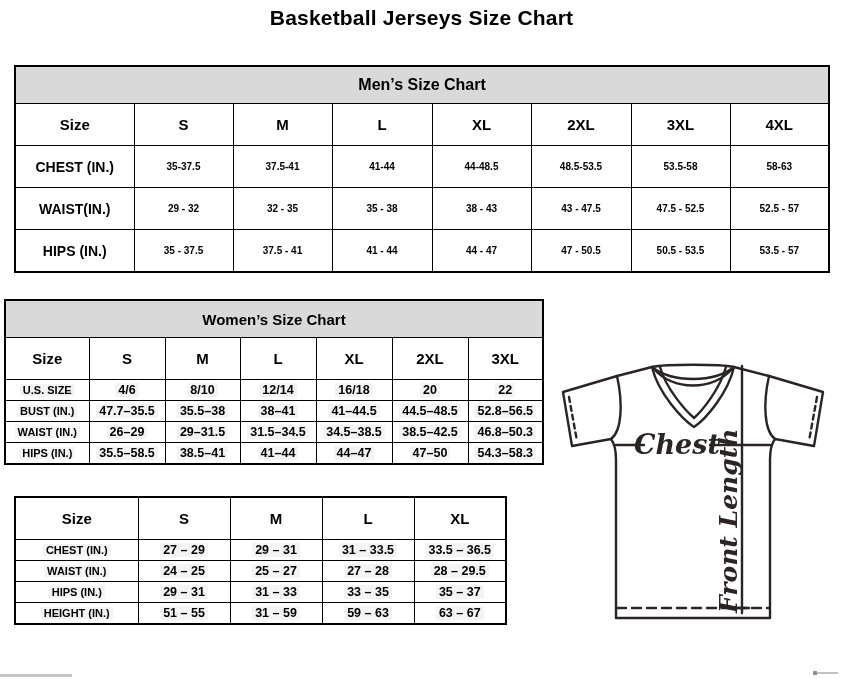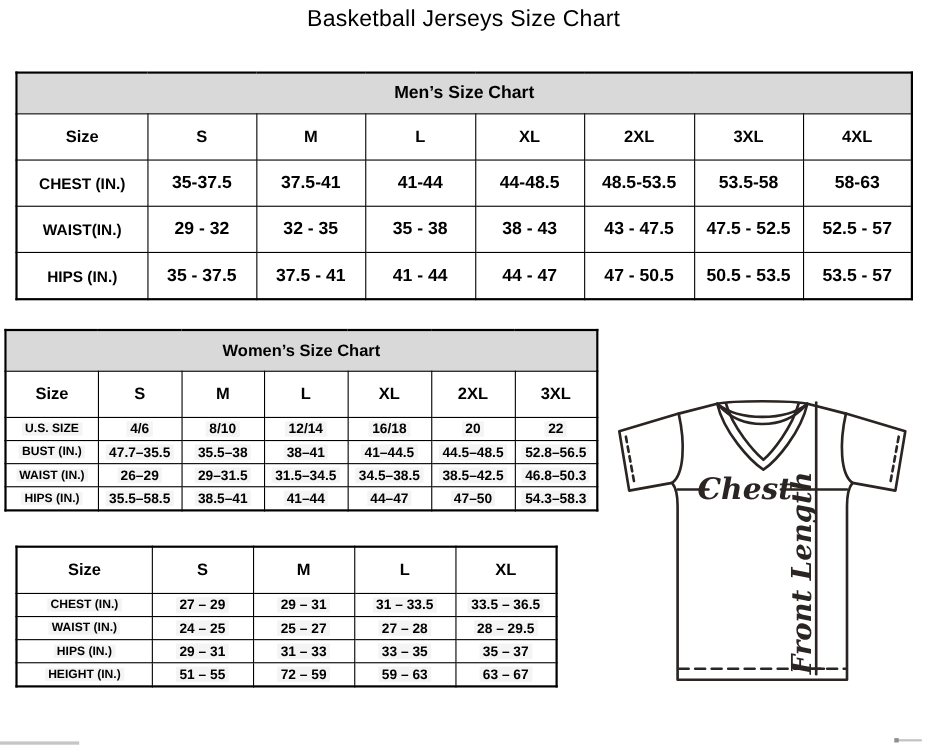--- a/index.html
+++ b/index.html
@@ -2,34 +2,34 @@
 <html><head>
 <meta charset="utf-8">
 <style>
   html,body { margin:0; padding:0; background:#ffffff; }
   #canvas {
     position:relative; width:843px; height:679px; background:#ffffff;
     font-family:"Liberation Sans", sans-serif; color:#000; overflow:hidden;
   }
   .page-title {
     position:absolute; left:0; top:6px; width:843px; text-align:center;
-    font-size:21px; font-weight:normal; letter-spacing:0.2px;
+    font-size:21px; font-weight:bold; letter-spacing:0.2px;
   }
   table.sizetable {
     position:absolute; border-collapse:collapse; table-layout:fixed;
     background:#fff; border:2.5px solid #000;
   }
   table.sizetable td {
     border:1.5px solid #000; text-align:center; vertical-align:middle;
     padding:0; font-weight:bold; overflow:hidden; white-space:nowrap;
   }
   tr.title-row td { background:#d9d9d9; font-size:16px; height:36px; }
   table#women-table tr.title-row td, table#youth-table tr.title-row td { font-size:15px; }
   tr.size-row td { font-size:15px; height:41px; }
-  tr.men-data td { font-size:16px; height:41px; }
+  tr.men-data td { font-size:10px; height:41px; }
   tr.men-data td.rowlabel { font-size:14px; }
   tr.compact td { height:20px; font-size:12.5px; }
   tr.compact td.rowlabel { font-size:11px; }
   .hl { background:#f4f4f4; padding:0 3px; }
   #jersey-diagram { position:absolute; left:560px; top:361px; width:272px; height:266px; }
   .sb-frag { position:absolute; }
   #sb-left  { left:0;  top:674px; width:72px; height:3px; background:#c6c6c6; }
   #sb-right { left:816px; top:672px; width:22px; height:2px; background:#c2c2c2; }
   #sb-right-knob { left:813px; top:671px; width:4px; height:4px; background:#8f8f8f; }
 </style>
@@ -193,21 +193,21 @@
     <tr class="compact">
       <td class="rowlabel"><span class="hl">HIPS (IN.)</span></td>
       <td><span class="hl">29 – 31</span></td>
       <td><span class="hl">31 – 33</span></td>
       <td><span class="hl">33 – 35</span></td>
       <td><span class="hl">35 – 37</span></td>
     </tr>
     <tr class="compact">
       <td class="rowlabel"><span class="hl">HEIGHT (IN.)</span></td>
       <td><span class="hl">51 – 55</span></td>
-      <td><span class="hl">72 – 59</span></td>
+      <td><span class="hl">31 – 59</span></td>
       <td><span class="hl">59 – 63</span></td>
       <td><span class="hl">63 – 67</span></td>
     </tr>
   </tbody>
     </table>
 
   <svg id="jersey-diagram" viewBox="0 0 272 266" xmlns="http://www.w3.org/2000/svg">
     <g fill="none" stroke="#2a2422" stroke-width="2.4" stroke-linejoin="round" stroke-linecap="round">
 
       <path fill="#ffffff" d="M92,6 L57,15 L3,31 L12,85 L51,78 C55,83 56,89 56,99 L56,257 L210,257 L210,99

